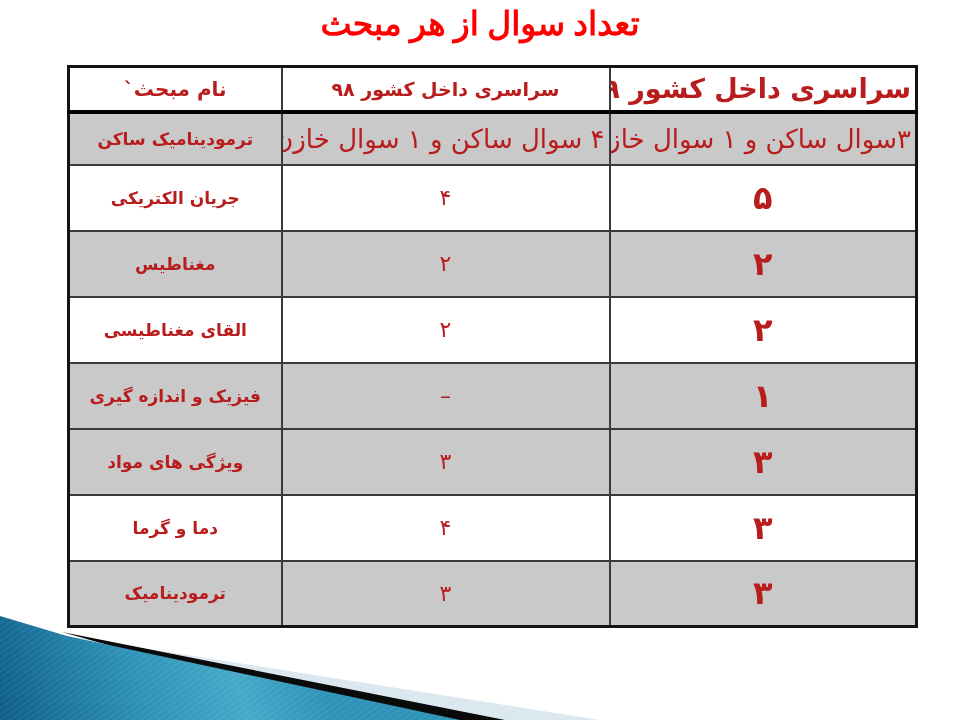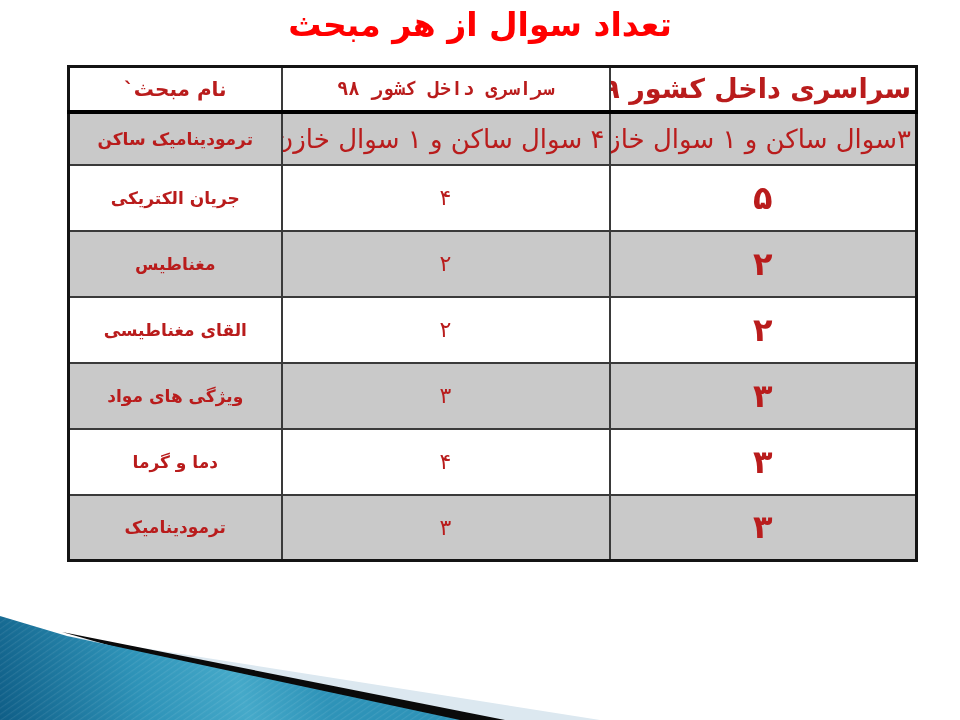--- a/index.html
+++ b/index.html
@@ -15,40 +15,40 @@
   }
   html,body{margin:0;padding:0;background:#888;}
   .slide{
     position:relative;width:960px;height:720px;margin:0 auto;
     background:#ffffff;overflow:hidden;
     font-family:"DejaVu Sans","Liberation Sans",sans-serif;
   }
   .title{
     position:absolute;top:0;left:0;width:100%;margin:0;padding-top:5px;
     text-align:center;color:var(--title-red);
-    font-size:33px;font-weight:bold;line-height:1.2;
+    font-size:33px;font-weight:bold;line-height:1.2;font-family:Liberation Serif, serif;
   }
   table.qtable{
     position:absolute;left:67px;top:65px;width:848px;
     border-collapse:collapse;table-layout:fixed;
     border:3px solid var(--border-outer);
     background:#fff;
   }
   .qtable th,.qtable td{
     border:2px solid var(--border-dark);
     text-align:center;vertical-align:middle;
     padding:0 4px;color:#b91c1c;overflow:hidden;white-space:nowrap;
   }
   .qtable thead tr{height:45px;}
   .qtable thead th{background:#fff;border-bottom:4px solid #000;}
   .qtable tbody tr{height:66px;}
   .qtable tbody tr.first{height:53px;}
   .qtable tbody tr.shaded td{background:var(--row-gray);}
   th.c-name{font-size:20px;font-weight:bold;}
-  th.c-98{font-size:19px;font-weight:bold;font-family:Liberation Mono, monospace;}
+  th.c-98{font-size:19px;font-weight:bold;}
   th.c-99{font-size:27px;font-weight:bold;}
   td.c-name{font-size:17px;font-weight:bold;}
   td.c-98{font-size:22px;font-weight:normal;}
   td.c-99{font-size:32px;font-weight:600;}
   tr.first td.c-98,tr.first td.c-99{font-size:26px;font-weight:normal;}
   .deco{position:absolute;left:0;top:610px;width:700px;height:110px;pointer-events:none;}
   .deco svg{display:block;width:100%;height:100%;}
 </style>
 </head>
 <body>
@@ -85,20 +85,25 @@
         <td class="c-name" dir="rtl">مغناطیس</td>
         <td class="c-98" dir="rtl">۲</td>
         <td class="c-99" dir="rtl">۲</td>
       </tr>
       <tr>
         <td class="c-name" dir="rtl">القای مغناطیسی</td>
         <td class="c-98" dir="rtl">۲</td>
         <td class="c-99" dir="rtl">۲</td>
       </tr>
       <tr class="shaded">
+        <td class="c-name" dir="rtl">فیزیک و اندازه گیری</td>
+        <td class="c-98" dir="rtl">–</td>
+        <td class="c-99" dir="rtl">۱</td>
+      </tr>
+      <tr class="shaded">
         <td class="c-name" dir="rtl">ویژگی های مواد</td>
         <td class="c-98" dir="rtl">۳</td>
         <td class="c-99" dir="rtl">۳</td>
       </tr>
       <tr>
         <td class="c-name" dir="rtl">دما و گرما</td>
         <td class="c-98" dir="rtl">۴</td>
         <td class="c-99" dir="rtl">۳</td>
       </tr>
       <tr class="shaded">

